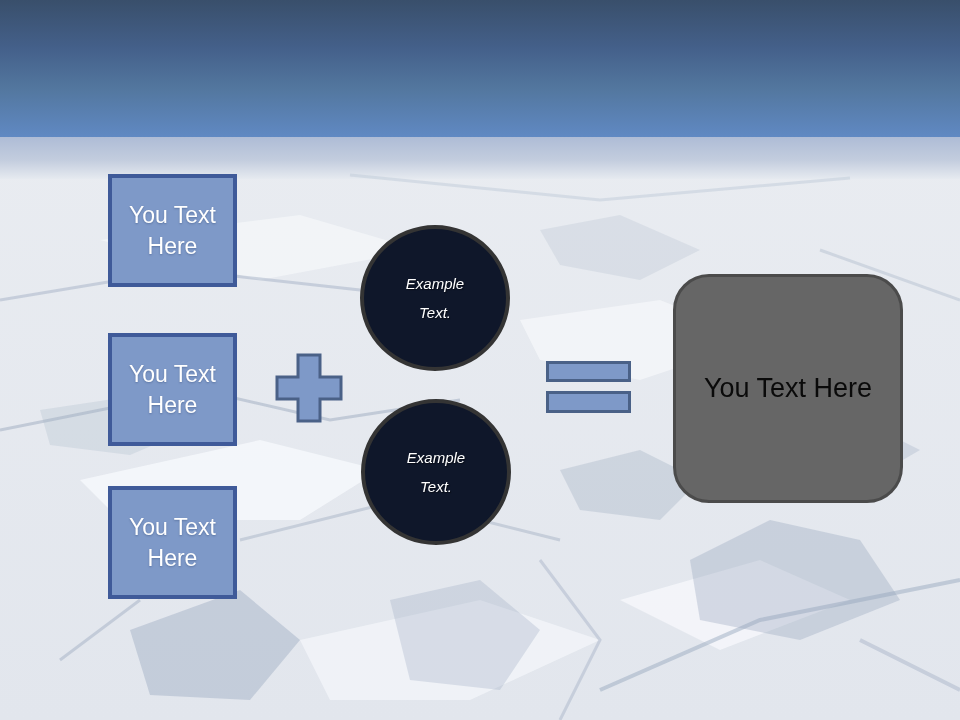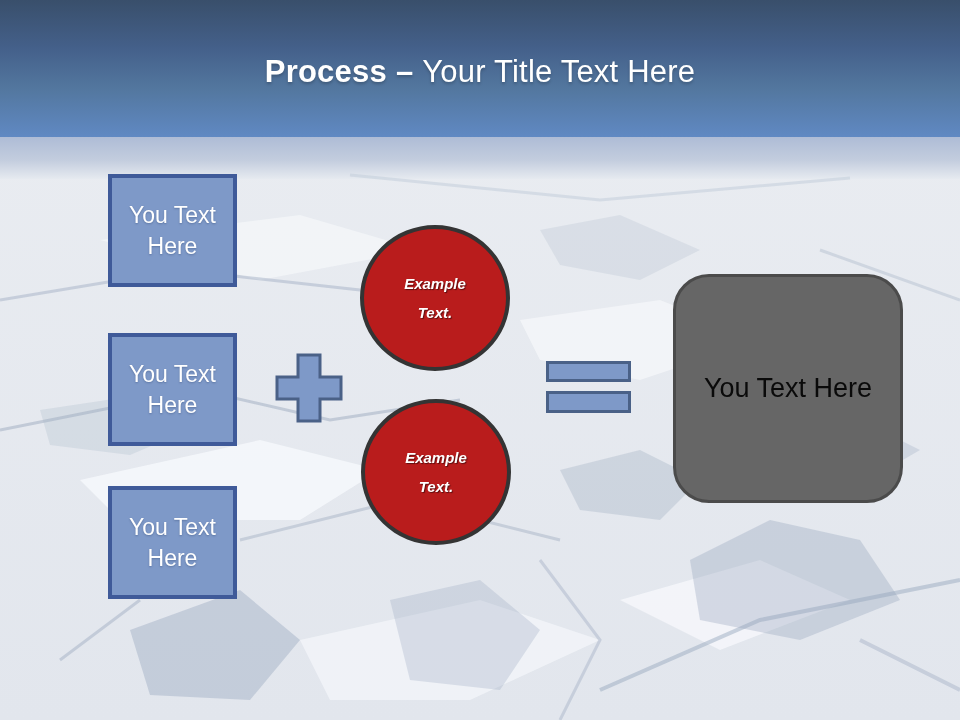--- a/index.html
+++ b/index.html
@@ -35,23 +35,23 @@
   .plus-wrap{position:absolute;left:274px;top:352px;width:70px;height:72px;}
   .equals-wrap{position:absolute;left:546px;top:361px;width:85px;}
   .equals-bar{
     box-sizing:border-box;width:85px;height:21px;
     background:#7e99c8;border:3px solid #4a6187;
   }
   .equals-bar + .equals-bar{margin-top:9px;height:22px;}
   
   .gray-circle{
     position:absolute;width:150px;height:146px;box-sizing:border-box;
-    background:#b91c1c;border:4px solid #343434;border-radius:50%;
+    background:#0f172a;border:4px solid #343434;border-radius:50%;
     display:flex;align-items:center;justify-content:flex-end;text-align:center;
-    color:#ffffff;font-size:15px;line-height:29px;font-weight:700;font-style:italic;
+    color:#ffffff;font-size:15px;line-height:29px;font-weight:400;font-style:italic;
     text-shadow:1px 1px 1px rgba(0,0,0,.5);
   }
   .gray-circle .lbl{padding:0 26px;}
   .circle-1{left:360px;top:225px;}
   .circle-2{left:361px;top:399px;}
   
   .result-box{
     position:absolute;left:673px;top:274px;width:230px;height:229px;box-sizing:border-box;
     background:#666666;border:3px solid #4b4b4b;border-radius:36px;
     display:flex;align-items:center;justify-content:center;text-align:center;
@@ -97,23 +97,20 @@
     <path d="M240,540 L400,500 L560,540" stroke="#a7b3c6" stroke-width="3" fill="none" opacity="0.5"></path>
     <path d="M600,690 L760,620 L960,580" stroke="#93a3ba" stroke-width="4" fill="none" opacity="0.45"></path>
     <path d="M60,660 L140,600" stroke="#93a3ba" stroke-width="3" fill="none" opacity="0.4"></path>
     <path d="M820,250 L960,300" stroke="#aab6c8" stroke-width="3" fill="none" opacity="0.4"></path>
     <path d="M350,175 L600,200 L850,178" stroke="#c2cdda" stroke-width="3" fill="none" opacity="0.55"></path>
     <path d="M540,560 L600,640 L560,720" stroke="#9dabc0" stroke-width="3" fill="none" opacity="0.4"></path>
     <path d="M860,640 L960,690" stroke="#9dabc0" stroke-width="4" fill="none" opacity="0.4"></path>
   </svg>
 
   <div class="header"></div>
-  <div class="title">
-    <span class="t-bold">Process</span><span class="t-dash">–</span><span class="t-rest">Your Title Text Here</span>
-  </div>
 
   <div class="blue-box" style="top:174px;">
     <span class="lbl">You Text Here</span>
   </div>
   <div class="blue-box" style="top:333px;">
     <span class="lbl">You Text Here</span>
   </div>
   <div class="blue-box" style="top:486px;">
     <span class="lbl">You Text Here</span>
   </div>

